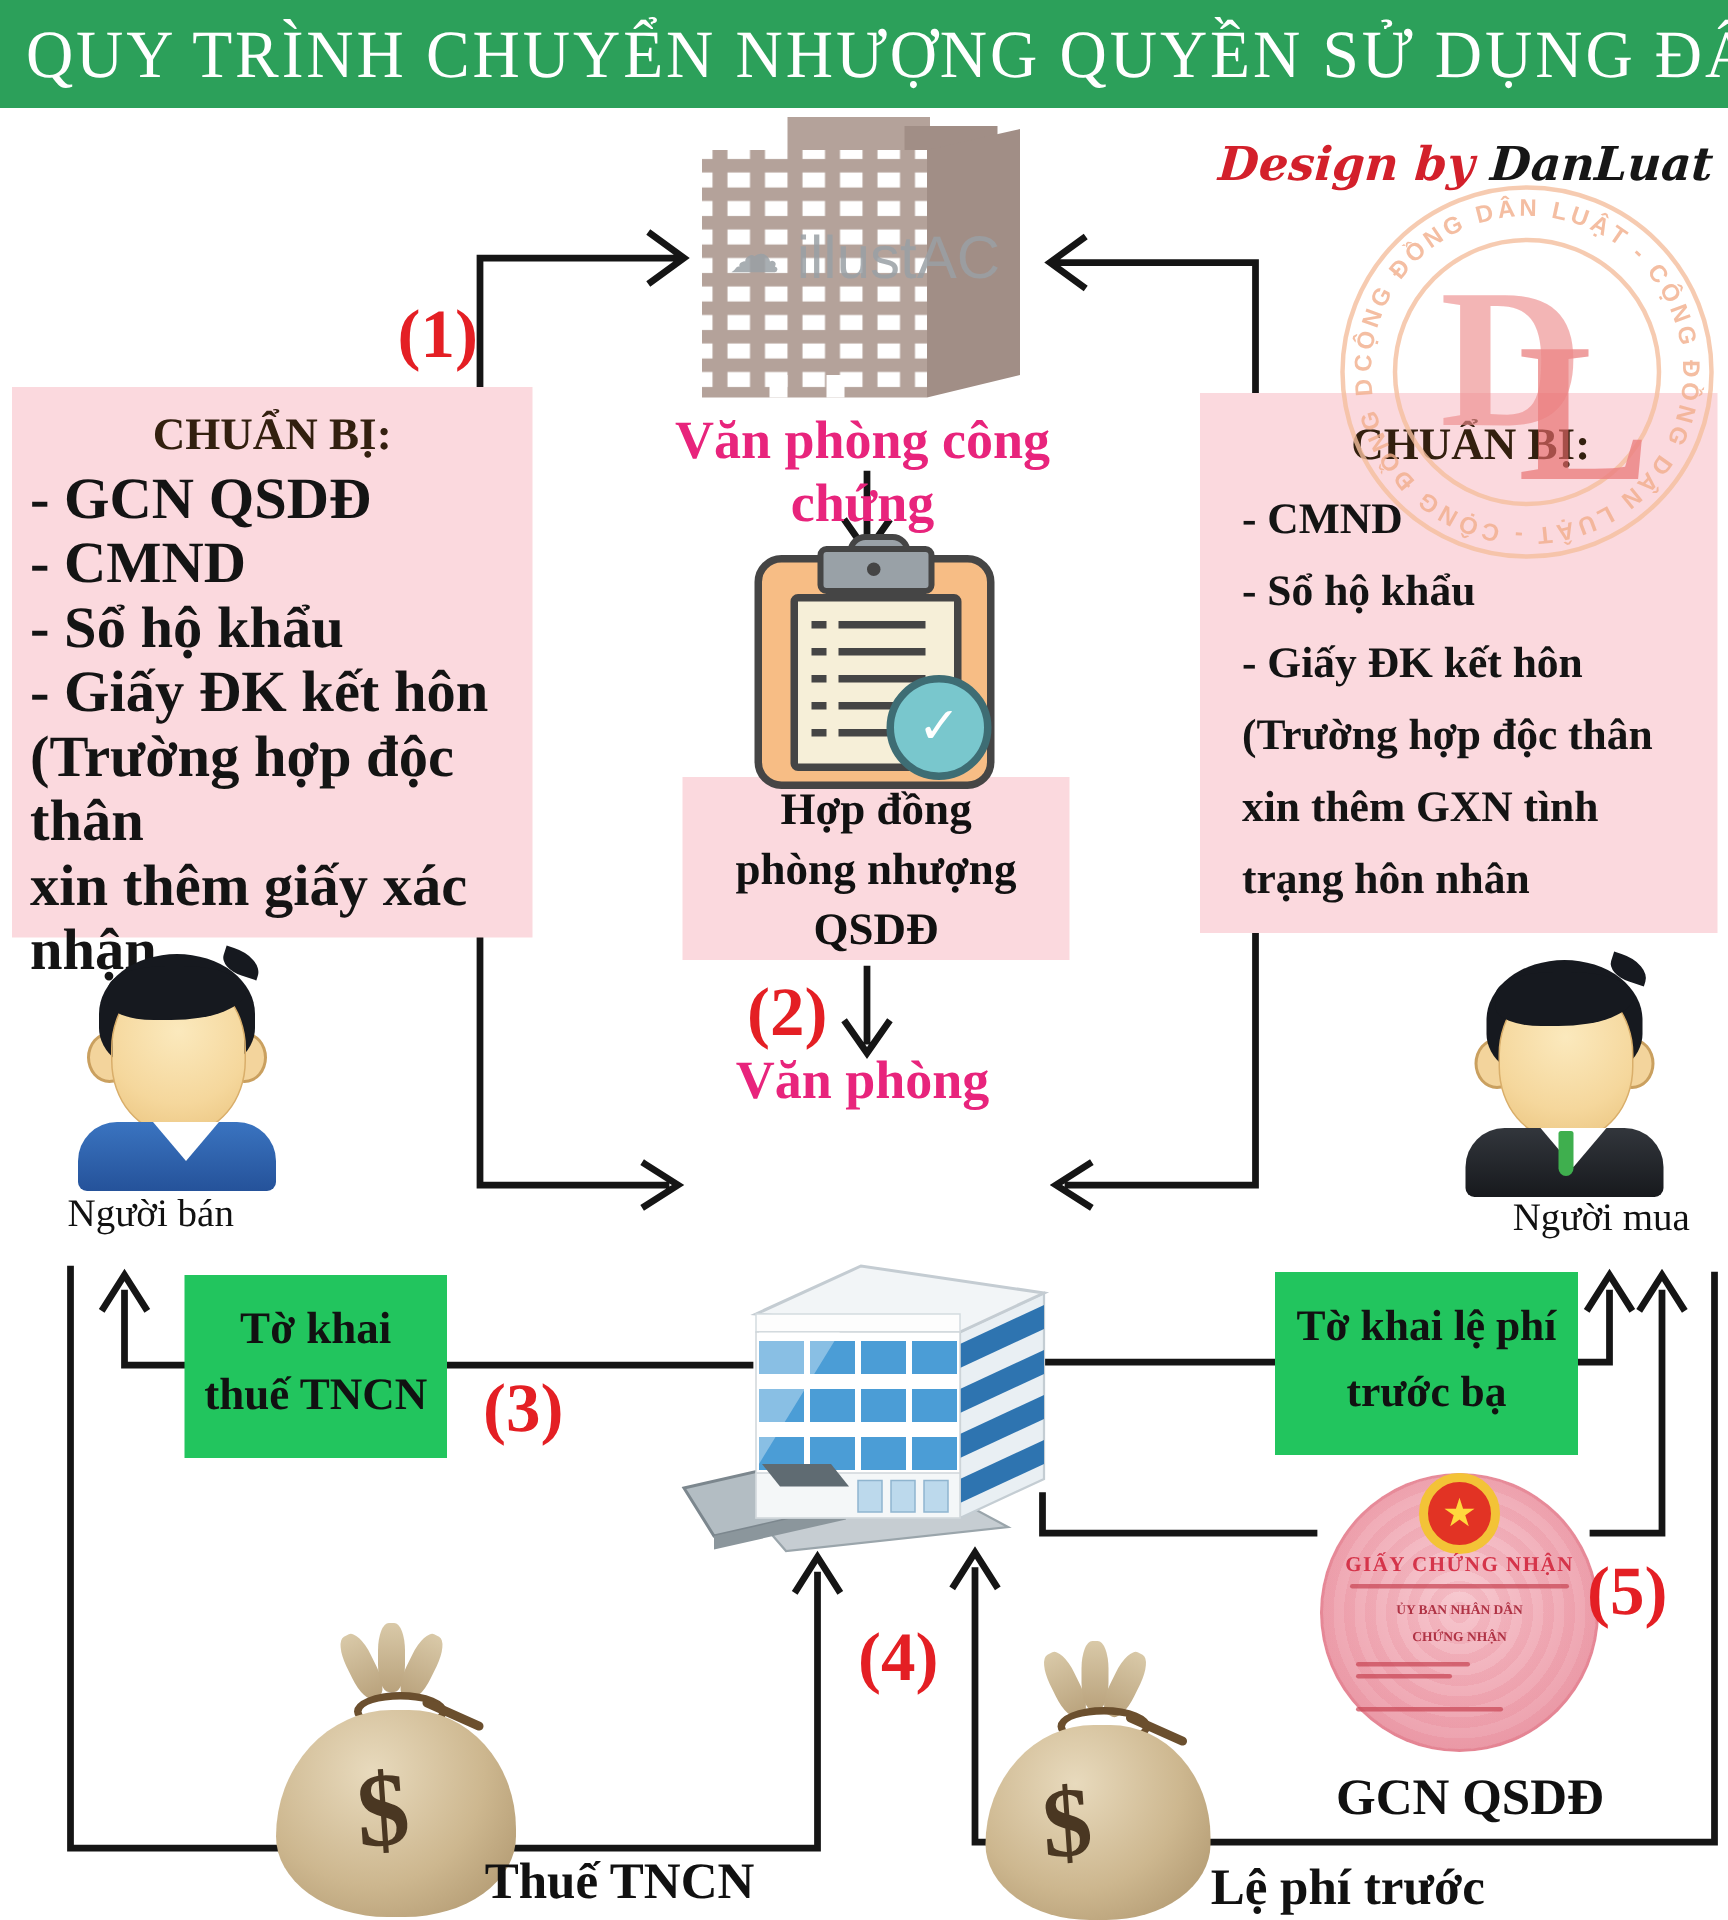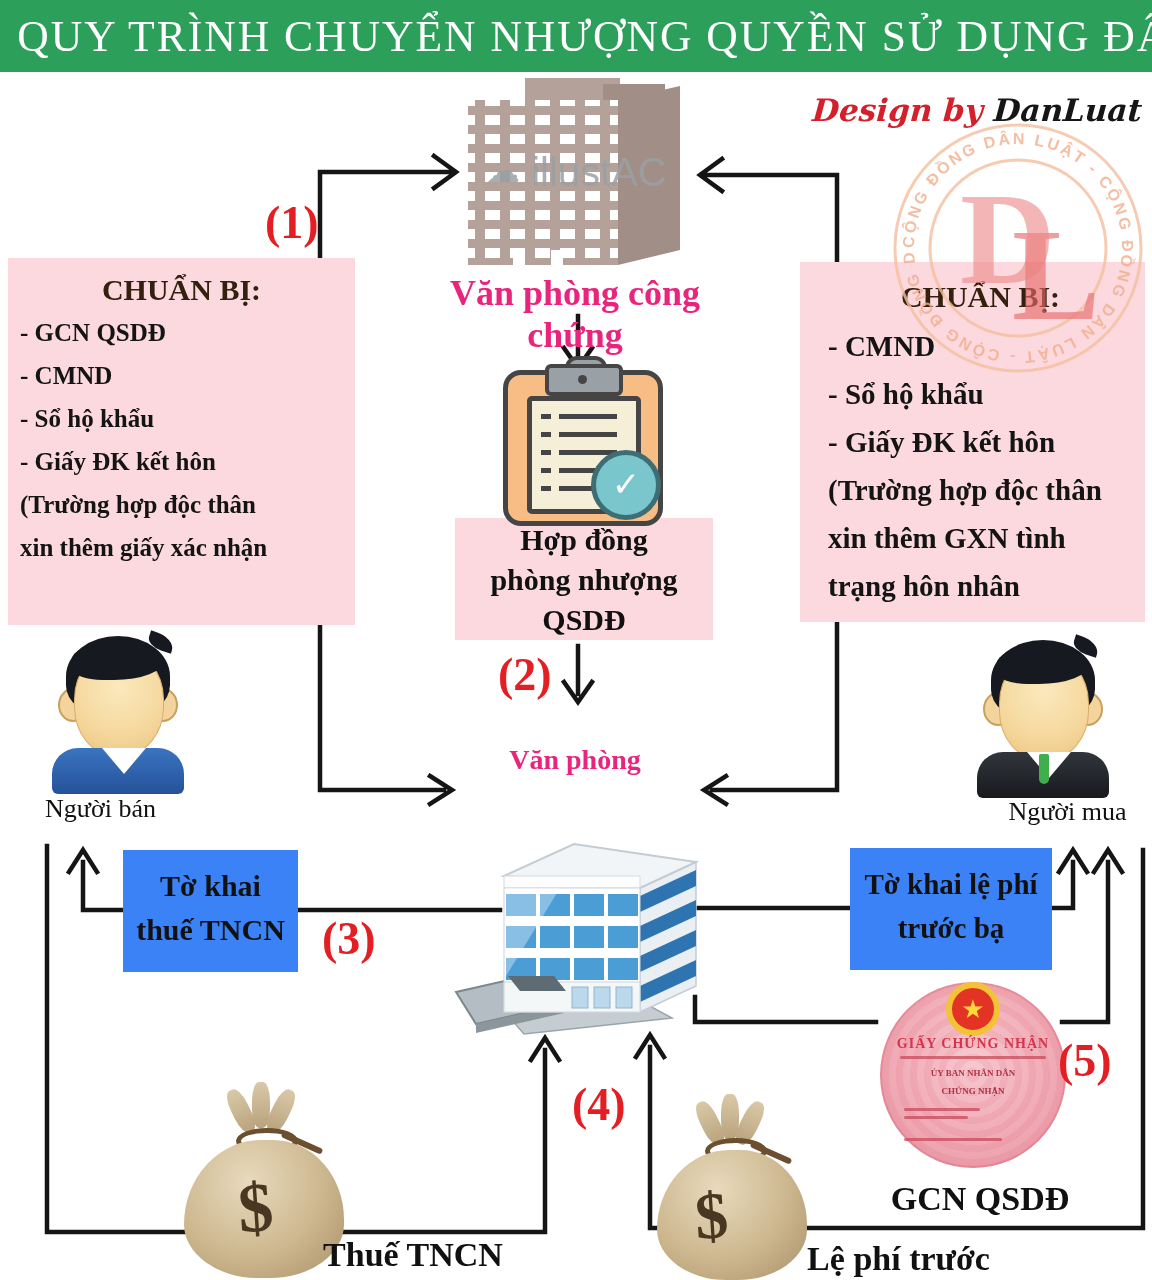--- a/index.html
+++ b/index.html
@@ -22,38 +22,38 @@
   #stamp{left:890px;top:120px;width:256px;height:256px;z-index:6;opacity:.8;pointer-events:none;}
   #stamp .mono{position:absolute;font-family:"Liberation Serif",serif;font-weight:700;}
   #stamp .d{left:70px;top:42px;font-size:132px;color:rgba(238,140,140,.8);}
   #stamp .l{left:122px;top:78px;font-size:132px;color:rgba(231,106,106,.8);}
 
   
   .pinkbox{background:#fbd9de;z-index:3;padding:10px 12px;box-sizing:border-box;}
   #prep-left{left:8px;top:258px;width:347px;height:367px;}
   #prep-right{left:800px;top:262px;width:345px;height:360px;padding-left:28px;}
   .pinkbox .hd{text-align:center;font-weight:800;font-size:30px;color:#33200f;line-height:43px;}
-  #prep-left .it{font-weight:700;font-size:25px;line-height:43px;color:#141414;}
+  #prep-left .it{font-weight:700;font-size:39px;line-height:43px;color:#141414;}
   #prep-right .hd{line-height:50px;}
   #prep-right .it{font-weight:700;font-size:29px;line-height:48px;color:#141414;}
 
   
   .magenta{color:#e8247c;font-weight:700;text-align:center;z-index:4;}
   #notary-label{left:400px;top:272px;width:350px;font-size:36px;}
-  #registry-label{left:420px;top:740px;width:310px;font-size:28px;line-height:40px;}
+  #registry-label{left:420px;top:700px;width:310px;font-size:36px;line-height:40px;}
 
   
   .step{color:#e41f24;font-size:46px;font-weight:600;z-index:5;}
 
   
   #contract{left:455px;top:518px;width:258px;height:122px;background:#fbd9de;z-index:3;
             text-align:center;font-weight:700;font-size:30px;line-height:40px;color:#111;padding-top:2px;box-sizing:border-box;}
 
   
-  .graybox{background:#3b82f6;z-index:3;text-align:center;font-weight:700;color:#111;box-sizing:border-box;}
+  .graybox{background:#22c55e;z-index:3;text-align:center;font-weight:700;color:#111;box-sizing:border-box;}
   #tax-form{left:123px;top:850px;width:175px;height:122px;font-size:30px;line-height:44px;padding-top:14px;}
   #fee-form{left:850px;top:848px;width:202px;height:122px;font-size:29px;line-height:44px;padding-top:14px;}
 
   
   .blabel{font-weight:700;font-size:34px;color:#111;text-align:center;z-index:4;}
 
   
   .person{width:120px;height:158px;z-index:4;}
   .person .ear{position:absolute;width:26px;height:30px;border-radius:50%;
                background:#f3d49c;border:2px solid #caa05f;top:52px;}

